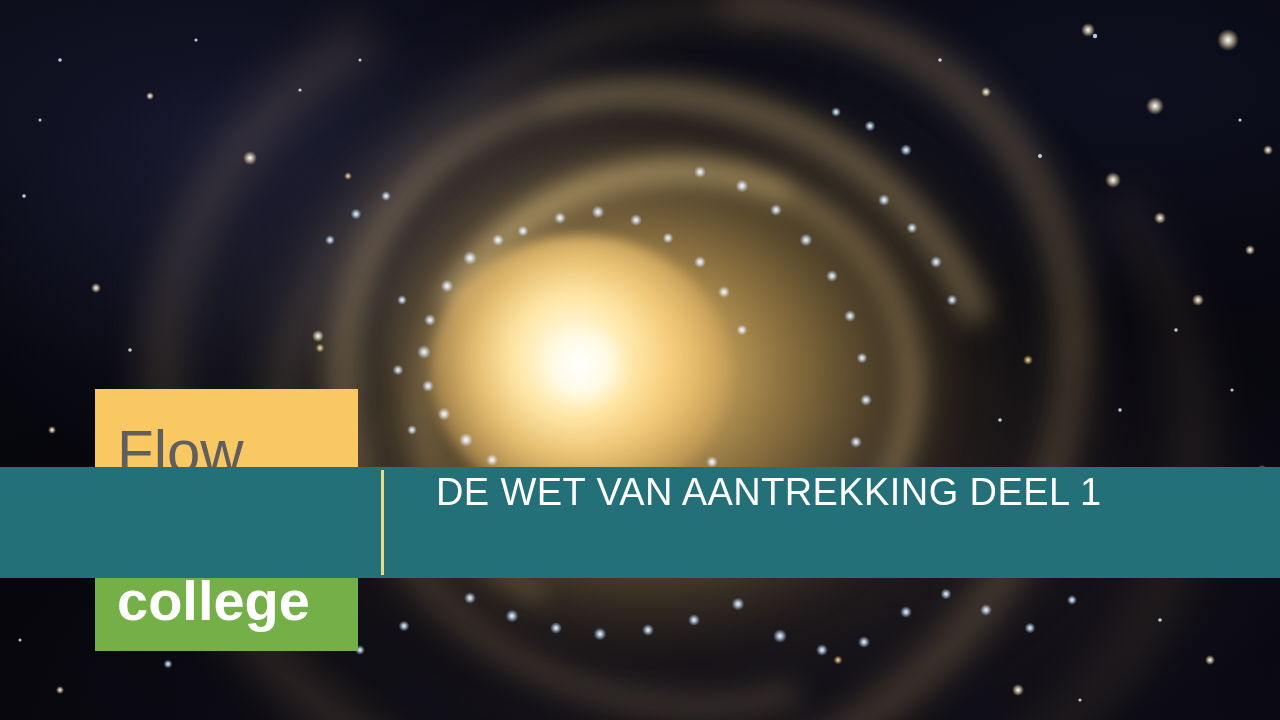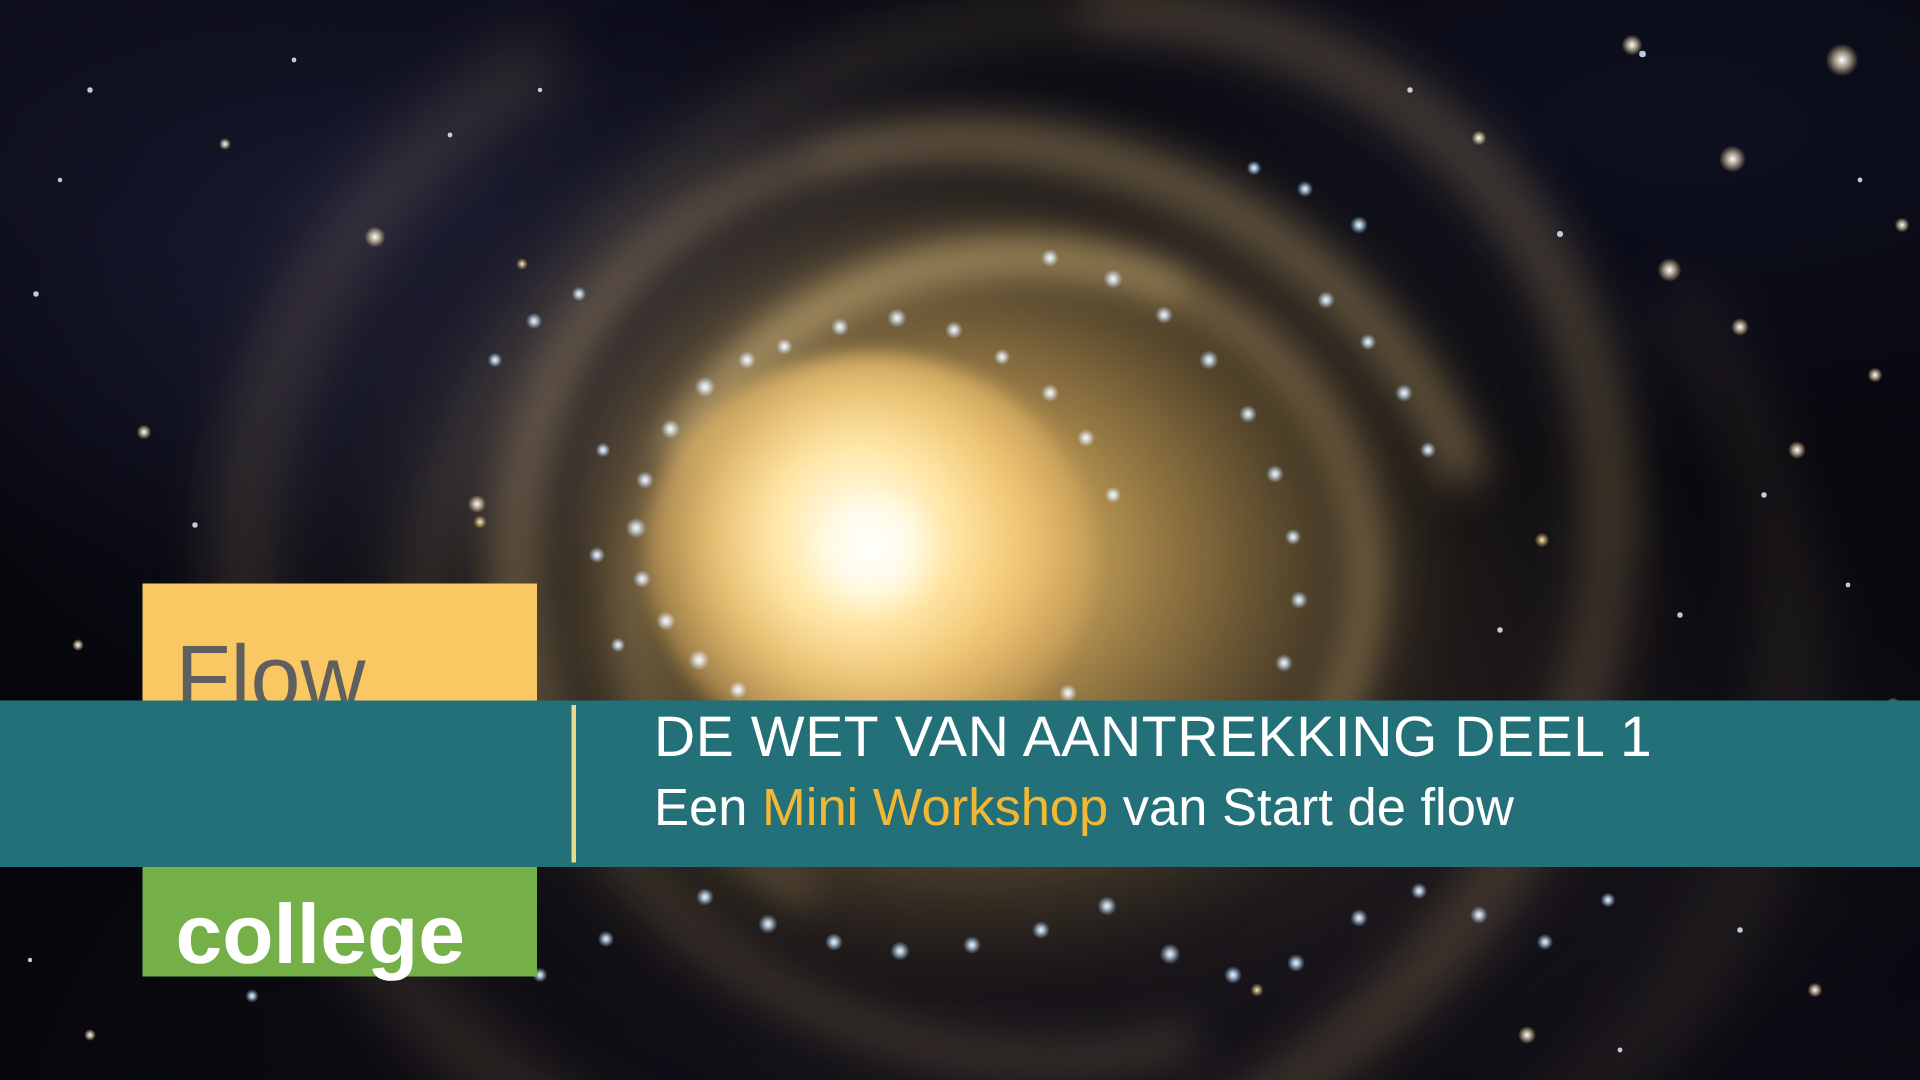--- a/index.html
+++ b/index.html
@@ -225,20 +225,21 @@
   .brand-college {
     position: absolute;
     left: 95px;
     top: 515px;
     width: 263px;
     height: 136px;
     display: flex;
     align-items: flex-end;
     justify-content: flex-start;
     padding-left: 22px;
+    padding-bottom: 22px;
     box-sizing: border-box;
     color: #ffffff;
     font-size: 56px;
     font-weight: 700;
     line-height: 1;
   }
 
   
   .title-band {
     position: absolute;
@@ -449,16 +450,15 @@
   <div class="brand-yellow"></div>
   <div class="brand-green"></div>
   <div class="brand-flow">Flow</div>
   <div class="brand-college">college</div>
 
   <div class="title-band"></div>
   <div class="title-rule"></div>
 
   <div class="title-text-wrap">
     <div class="title-main">DE WET VAN AANTREKKING DEEL 1</div>
-    <div class="title-sub"><span>Een </span><span class="hl">Mini Workshop</span><span> van Start de flow</span></div>
   </div>
 
 </div>
 
 </body></html>

